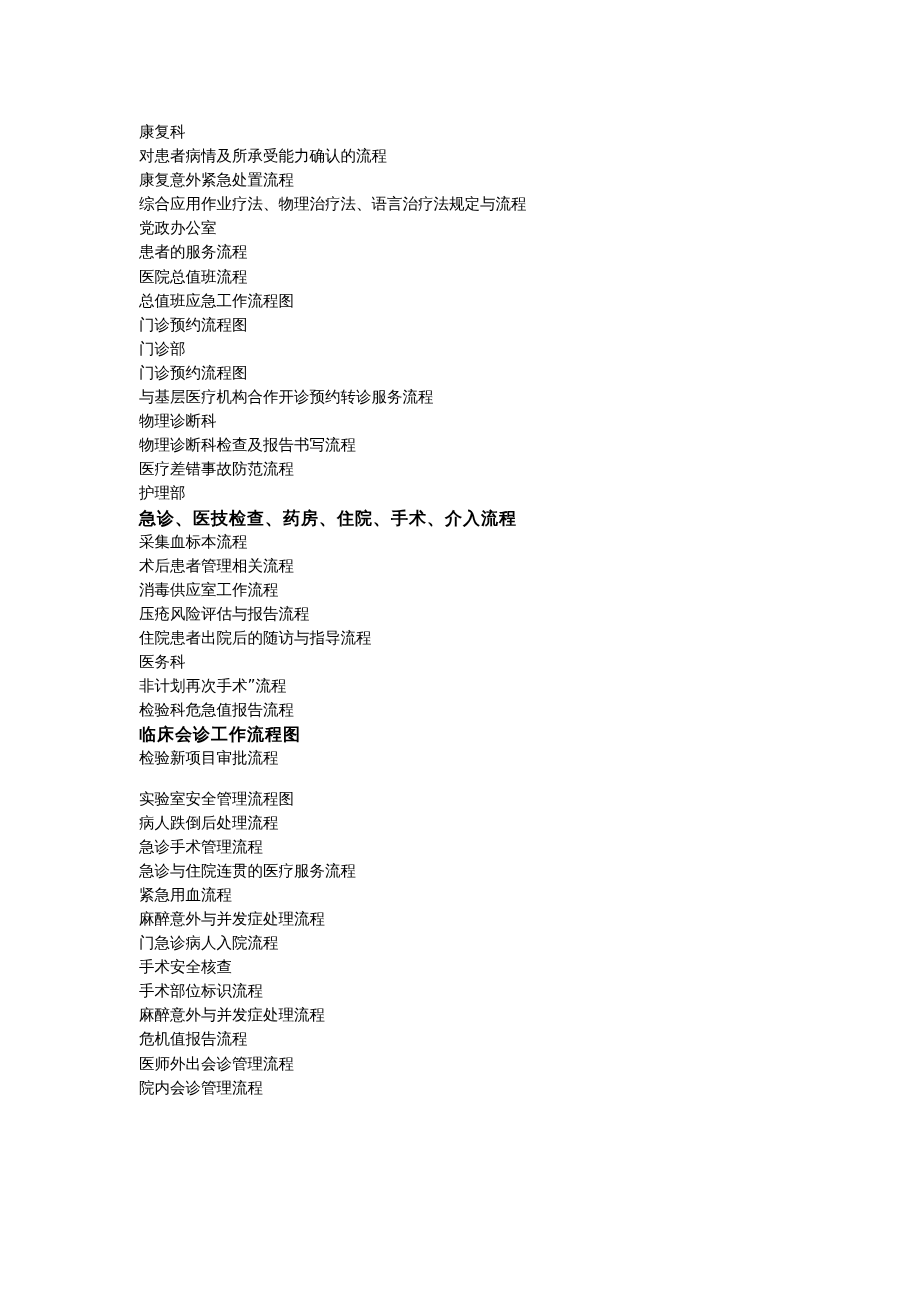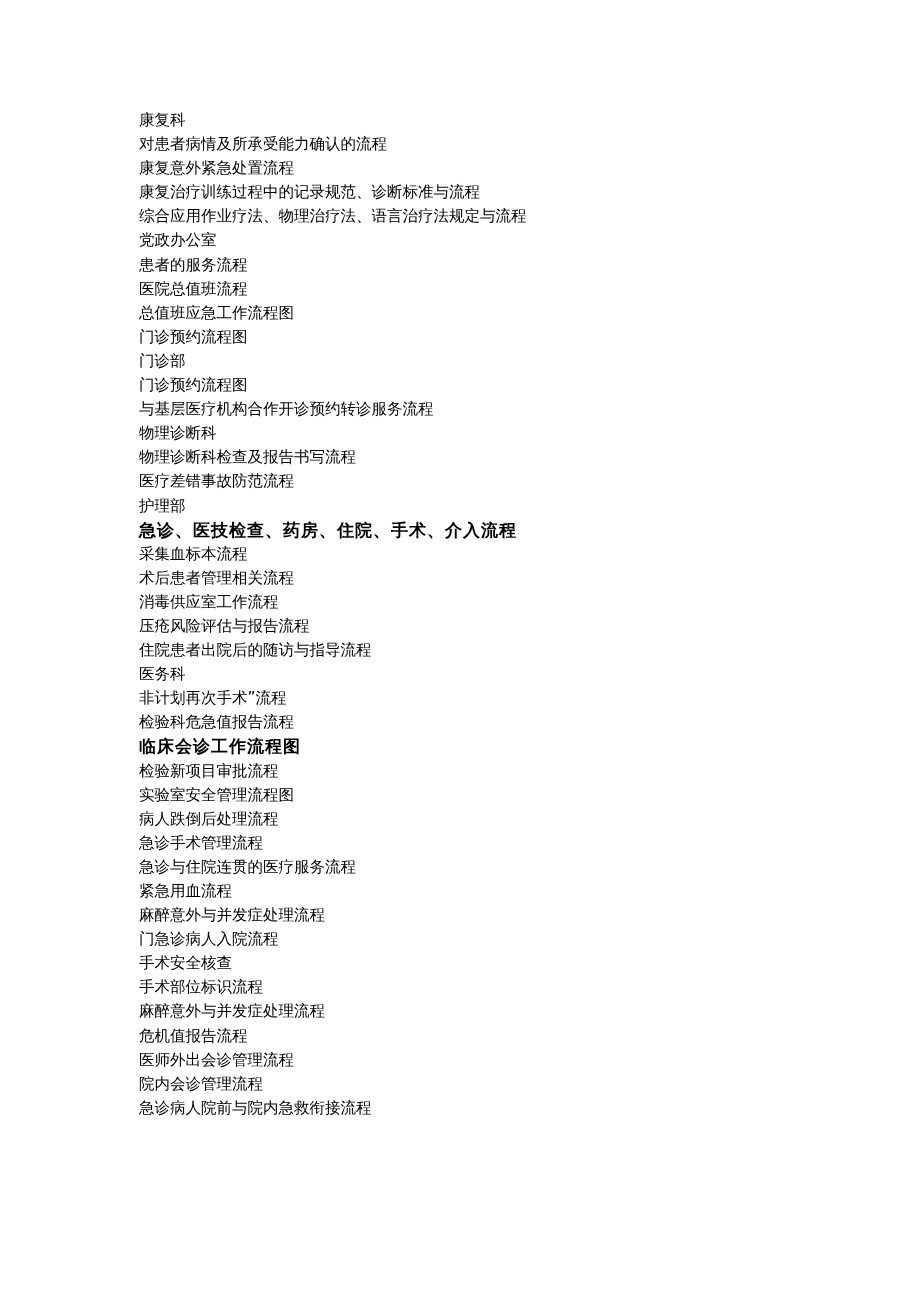--- a/index.html
+++ b/index.html
@@ -1,30 +1,29 @@
 <!DOCTYPE html>
 <html><head>
 <meta charset="utf-8">
 <style>
   html, body { margin: 0; padding: 0; background: #ffffff; }
   body { width: 920px; height: 1302px; position: relative; overflow: hidden;
          font-family: "DejaVu Sans", "Liberation Sans", sans-serif; color: #000; }
-  .page { position: absolute; left: 139px; top: 108px; width: 700px; }
+  .page { position: absolute; left: 139px; top: 120px; width: 700px; }
   .line { height: 24.1px; line-height: 24.1px; font-size: 15.5px; white-space: nowrap; }
   .line.stylized { font-size: 17px; font-weight: bold; letter-spacing: 1px; }
-  .line.gap-before { margin-top: 0; }
+  .line.gap-before { margin-top: 16px; }
 </style>
 </head>
 <body>
 
 <div class="page">
   <div class="line">康复科</div>
   <div class="line">对患者病情及所承受能力确认的流程</div>
   <div class="line">康复意外紧急处置流程</div>
-  <div class="line">康复治疗训练过程中的记录规范、诊断标准与流程</div>
   <div class="line">综合应用作业疗法、物理治疗法、语言治疗法规定与流程</div>
   <div class="line">党政办公室</div>
   <div class="line">患者的服务流程</div>
   <div class="line">医院总值班流程</div>
   <div class="line">总值班应急工作流程图</div>
   <div class="line">门诊预约流程图</div>
   <div class="line">门诊部</div>
   <div class="line">门诊预约流程图</div>
   <div class="line">与基层医疗机构合作开诊预约转诊服务流程</div>
   <div class="line">物理诊断科</div>
@@ -48,14 +47,13 @@
   <div class="line">急诊与住院连贯的医疗服务流程</div>
   <div class="line">紧急用血流程</div>
   <div class="line">麻醉意外与并发症处理流程</div>
   <div class="line">门急诊病人入院流程</div>
   <div class="line">手术安全核查</div>
   <div class="line">手术部位标识流程</div>
   <div class="line">麻醉意外与并发症处理流程</div>
   <div class="line">危机值报告流程</div>
   <div class="line">医师外出会诊管理流程</div>
   <div class="line">院内会诊管理流程</div>
-  <div class="line">急诊病人院前与院内急救衔接流程</div>
 </div>
 
 </body></html>

